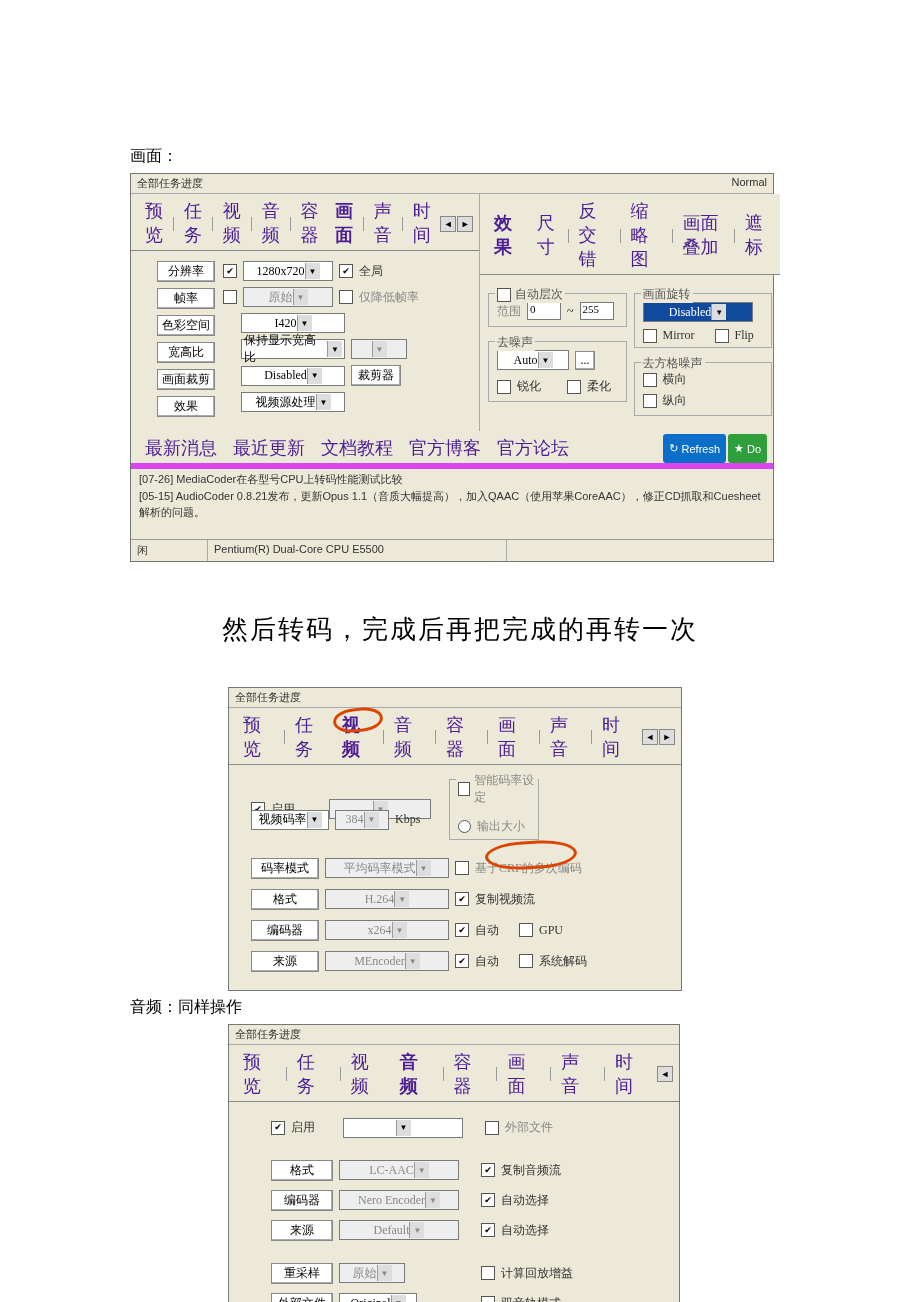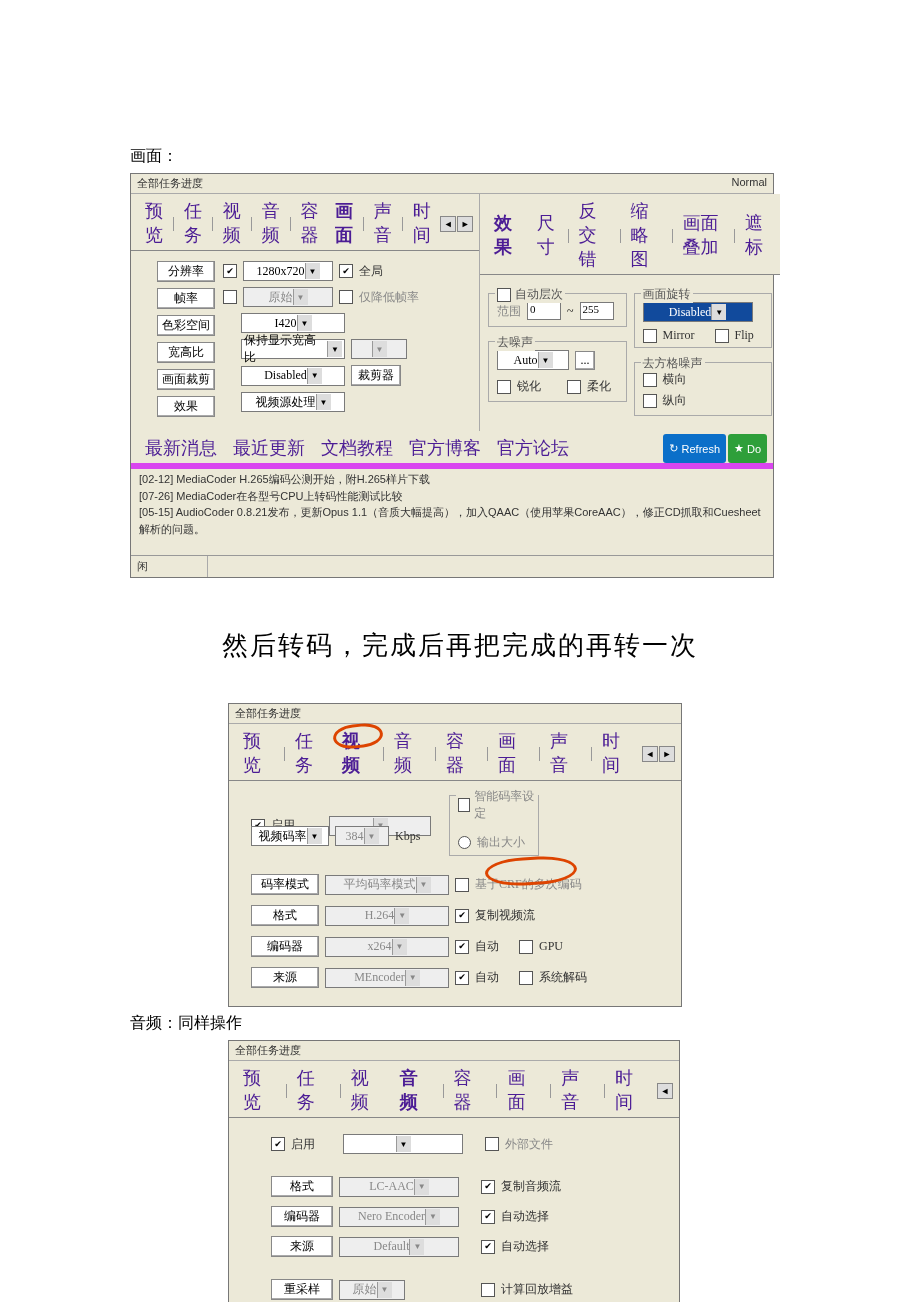--- a/index.html
+++ b/index.html
@@ -234,26 +234,26 @@
         <span class="sep"></span>
       <span class="tab">官方博客</span>
         <span class="sep"></span>
       <span class="tab">官方论坛</span>
       <div class="refresh">
         <span class="pill blue">↻ <span>Refresh</span></span>
         <span class="pill green">★ <span>Do</span></span>
       </div>
     </div>
     <div class="newslist">
-      <div>[02-12] MediaCoder H.265编码公测开始，附H.265样片下载</div>
       <div>[07-26] MediaCoder在各型号CPU上转码性能测试比较</div>
       <div>[05-15] AudioCoder 0.8.21发布，更新Opus 1.1（音质大幅提高），加入QAAC（使用苹果CoreAAC），修正CD抓取和Cuesheet解析的问题。</div>
     </div>
     <div class="status">
       <span class="cell">闲</span>
+      <span class="cell">Pentium(R) Dual-Core CPU E5500</span>
     </div>
   </div>
 
   <div class="big-text">然后转码，完成后再把完成的再转一次</div>
 
   <div class="shot shot2">
     <div class="titlebar">
         <span>全部任务进度</span>
       </div>
     <div class="tabs">

